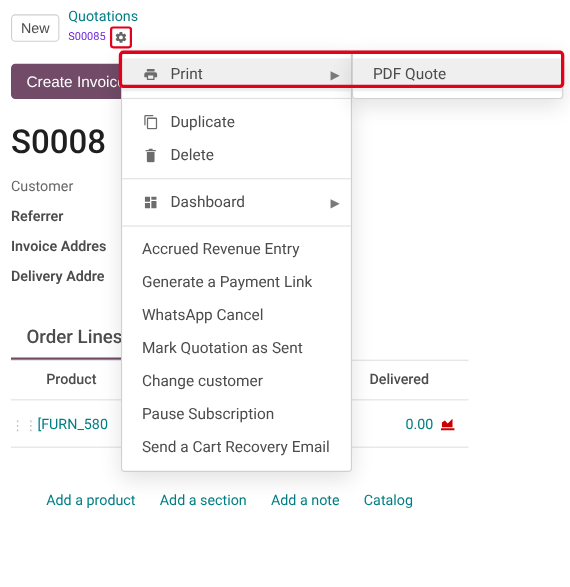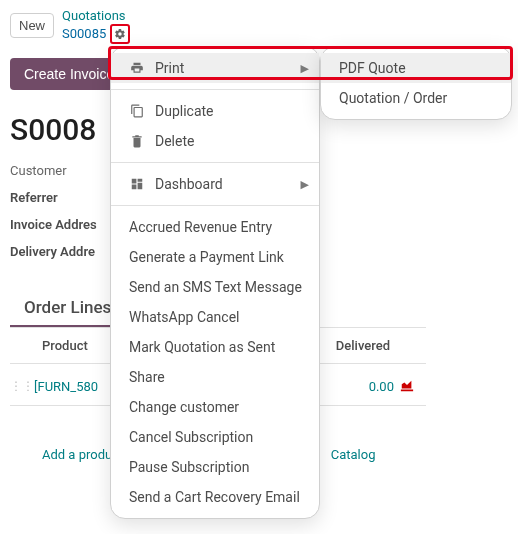--- a/index.html
+++ b/index.html
@@ -33,21 +33,21 @@
     border-radius: 4px;
     background: #fff;
     padding: 4px 8px;
     font-size: 13px;
     color: #4c4c4c;
     cursor: pointer;
   }
   .crumb-stack { display: flex; flex-direction: column; line-height: 1.2; }
   .crumb-top { color: #017e84; font-size: 13px; }
   .crumb-sub-row { display: flex; align-items: center; gap: 4px; }
-  .crumb-sub { color: #0369a1; font-size: 13px; }
+  .crumb-sub { color: #6d28d9; font-size: 10px; }
   .gear-box {
     width: 20px; height: 20px;
     display: inline-flex; align-items: center; justify-content: center;
     border: 2px solid #e2001a;
     border-radius: 3px;
     cursor: pointer;
   }
   .gear-box svg { width: 12px; height: 12px; fill: #666; }
 
   
@@ -158,21 +158,21 @@
   }
   .add-links span { cursor: pointer; }
   .add-links .catalog { }
 
   
   .menu {
     position: absolute;
     background: #fff;
     border: 1px solid #D0D0D0;
     box-shadow: 0 6px 20px rgba(0,0,0,0.12);
-    border-radius: 15px;
+    border-radius: 3px;
     padding: 6px 0;
     font-size: 14px;
     color: #4c4c4c;
     z-index: 50;
   }
   .menu .item {
     display: flex;
     align-items: center;
     gap: 10px;
     padding: 7px 18px;
@@ -325,49 +325,37 @@
     </div>
     <div class="sep"></div>
 
     <div class="item noicon">
         <span>Accrued Revenue Entry</span>
       </div>
     <div class="item noicon">
         <span>Generate a Payment Link</span>
       </div>
     <div class="item noicon">
-        <span>Send an SMS Text Message</span>
-      </div>
-    <div class="item noicon">
         <span>WhatsApp Cancel</span>
       </div>
     <div class="item noicon">
         <span>Mark Quotation as Sent</span>
       </div>
     <div class="item noicon">
-        <span>Share</span>
-      </div>
-    <div class="item noicon">
         <span>Change customer</span>
-      </div>
-    <div class="item noicon">
-        <span>Cancel Subscription</span>
       </div>
     <div class="item noicon">
         <span>Pause Subscription</span>
       </div>
     <div class="item noicon">
         <span>Send a Cart Recovery Email</span>
       </div>
   </div>
 
   <div class="menu menu-sub">
     <div class="item hl noicon">
         <span>PDF Quote</span>
       </div>
-    <div class="item noicon">
-        <span>Quotation / Order</span>
-      </div>
   </div>
 
   <div class="red-rect menu-rect"></div>
 
 </div>
 
 </body></html>

